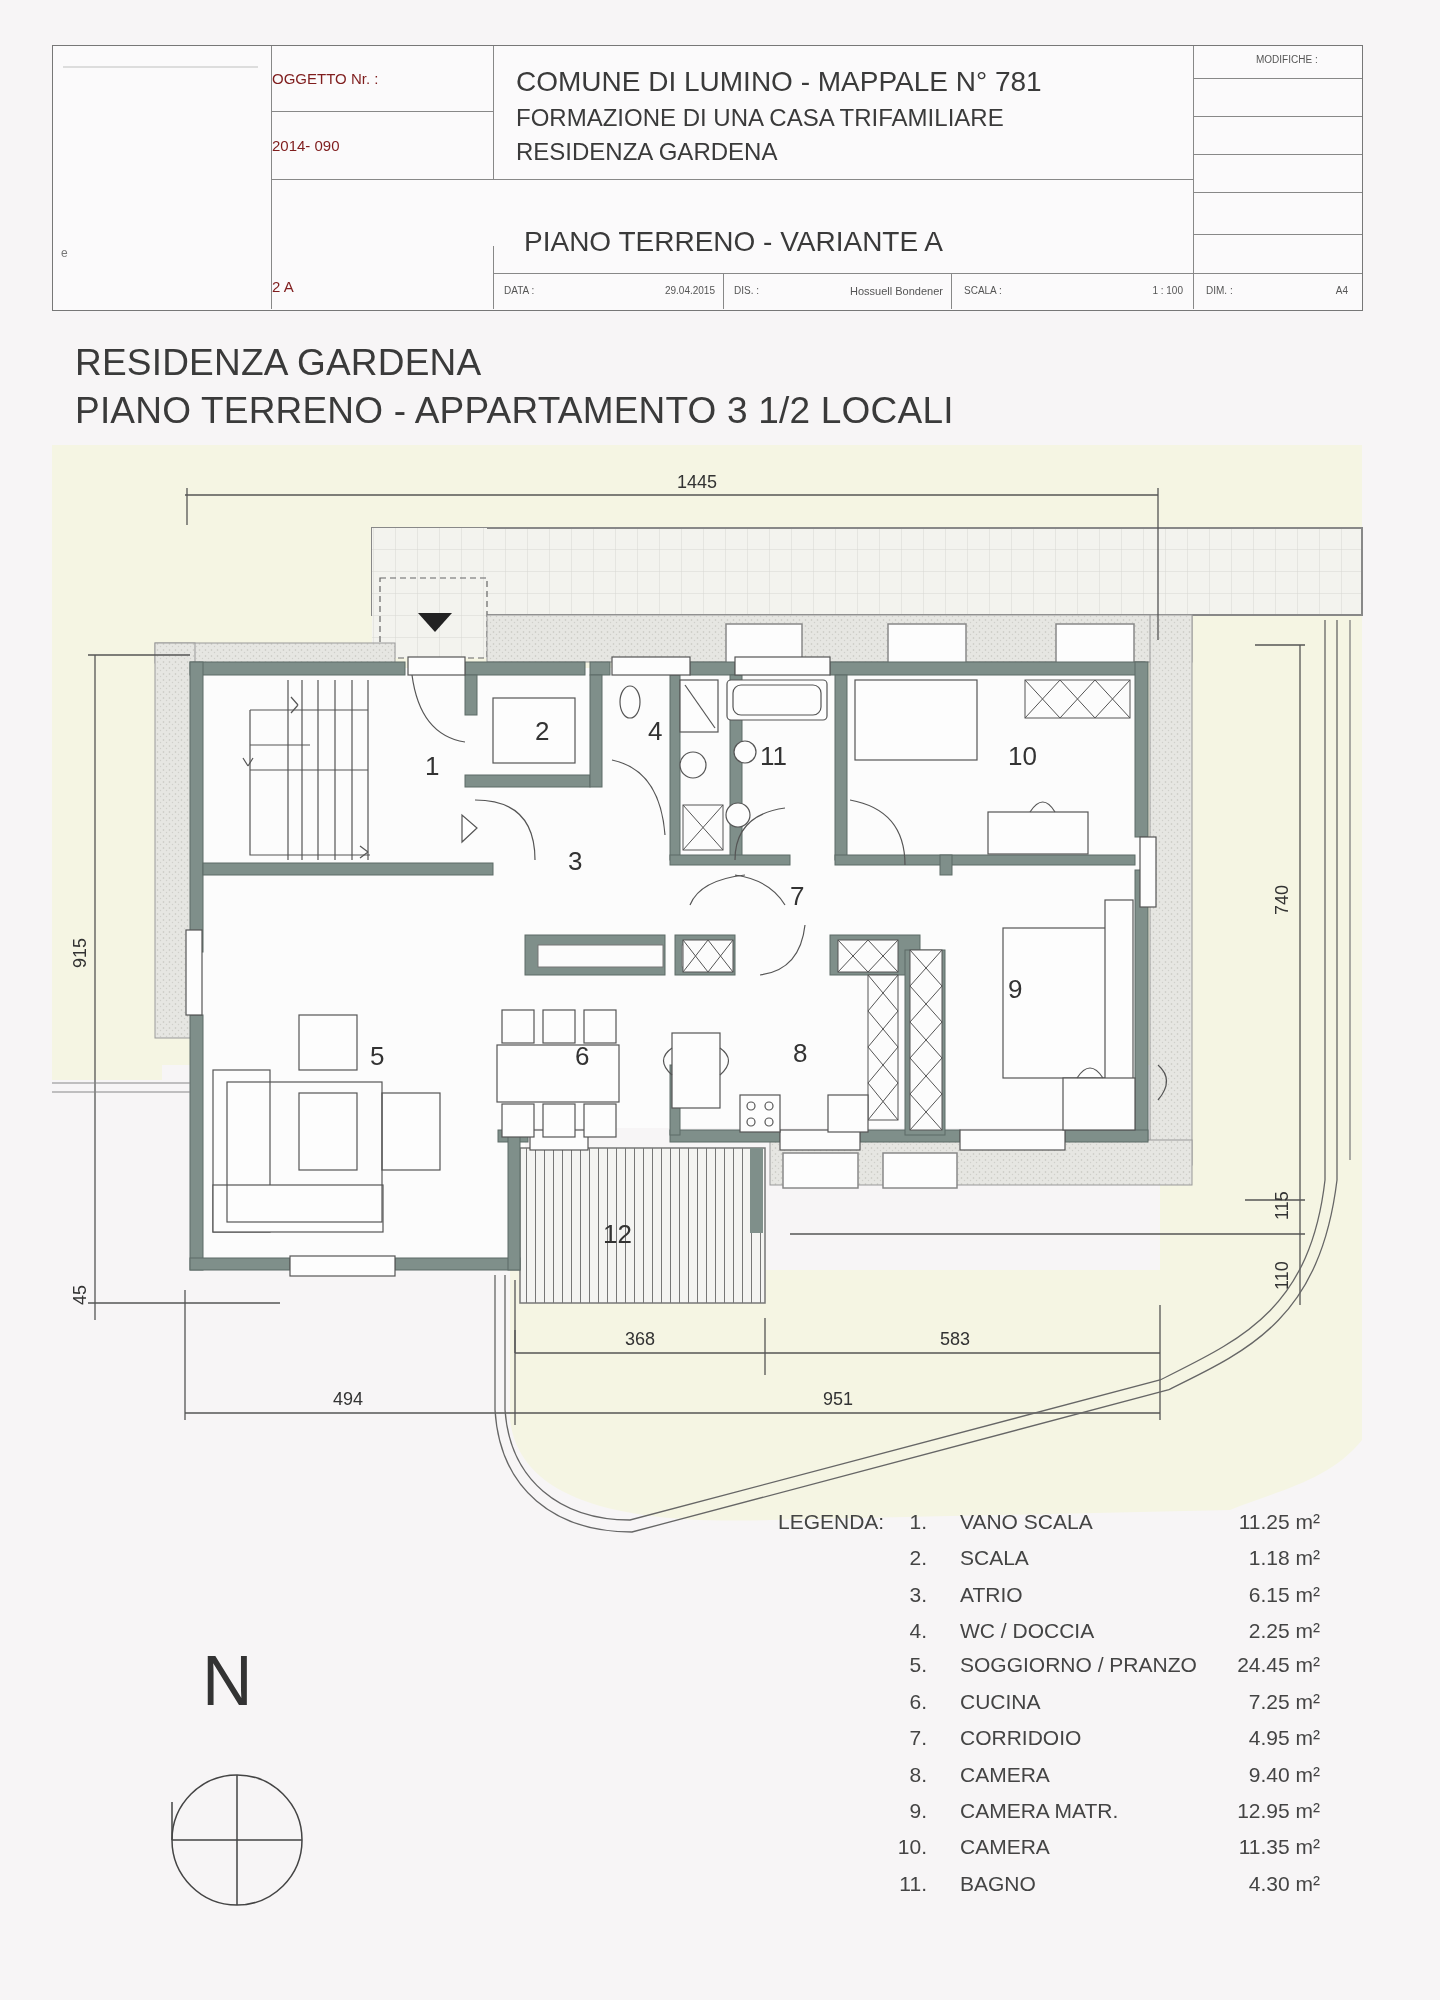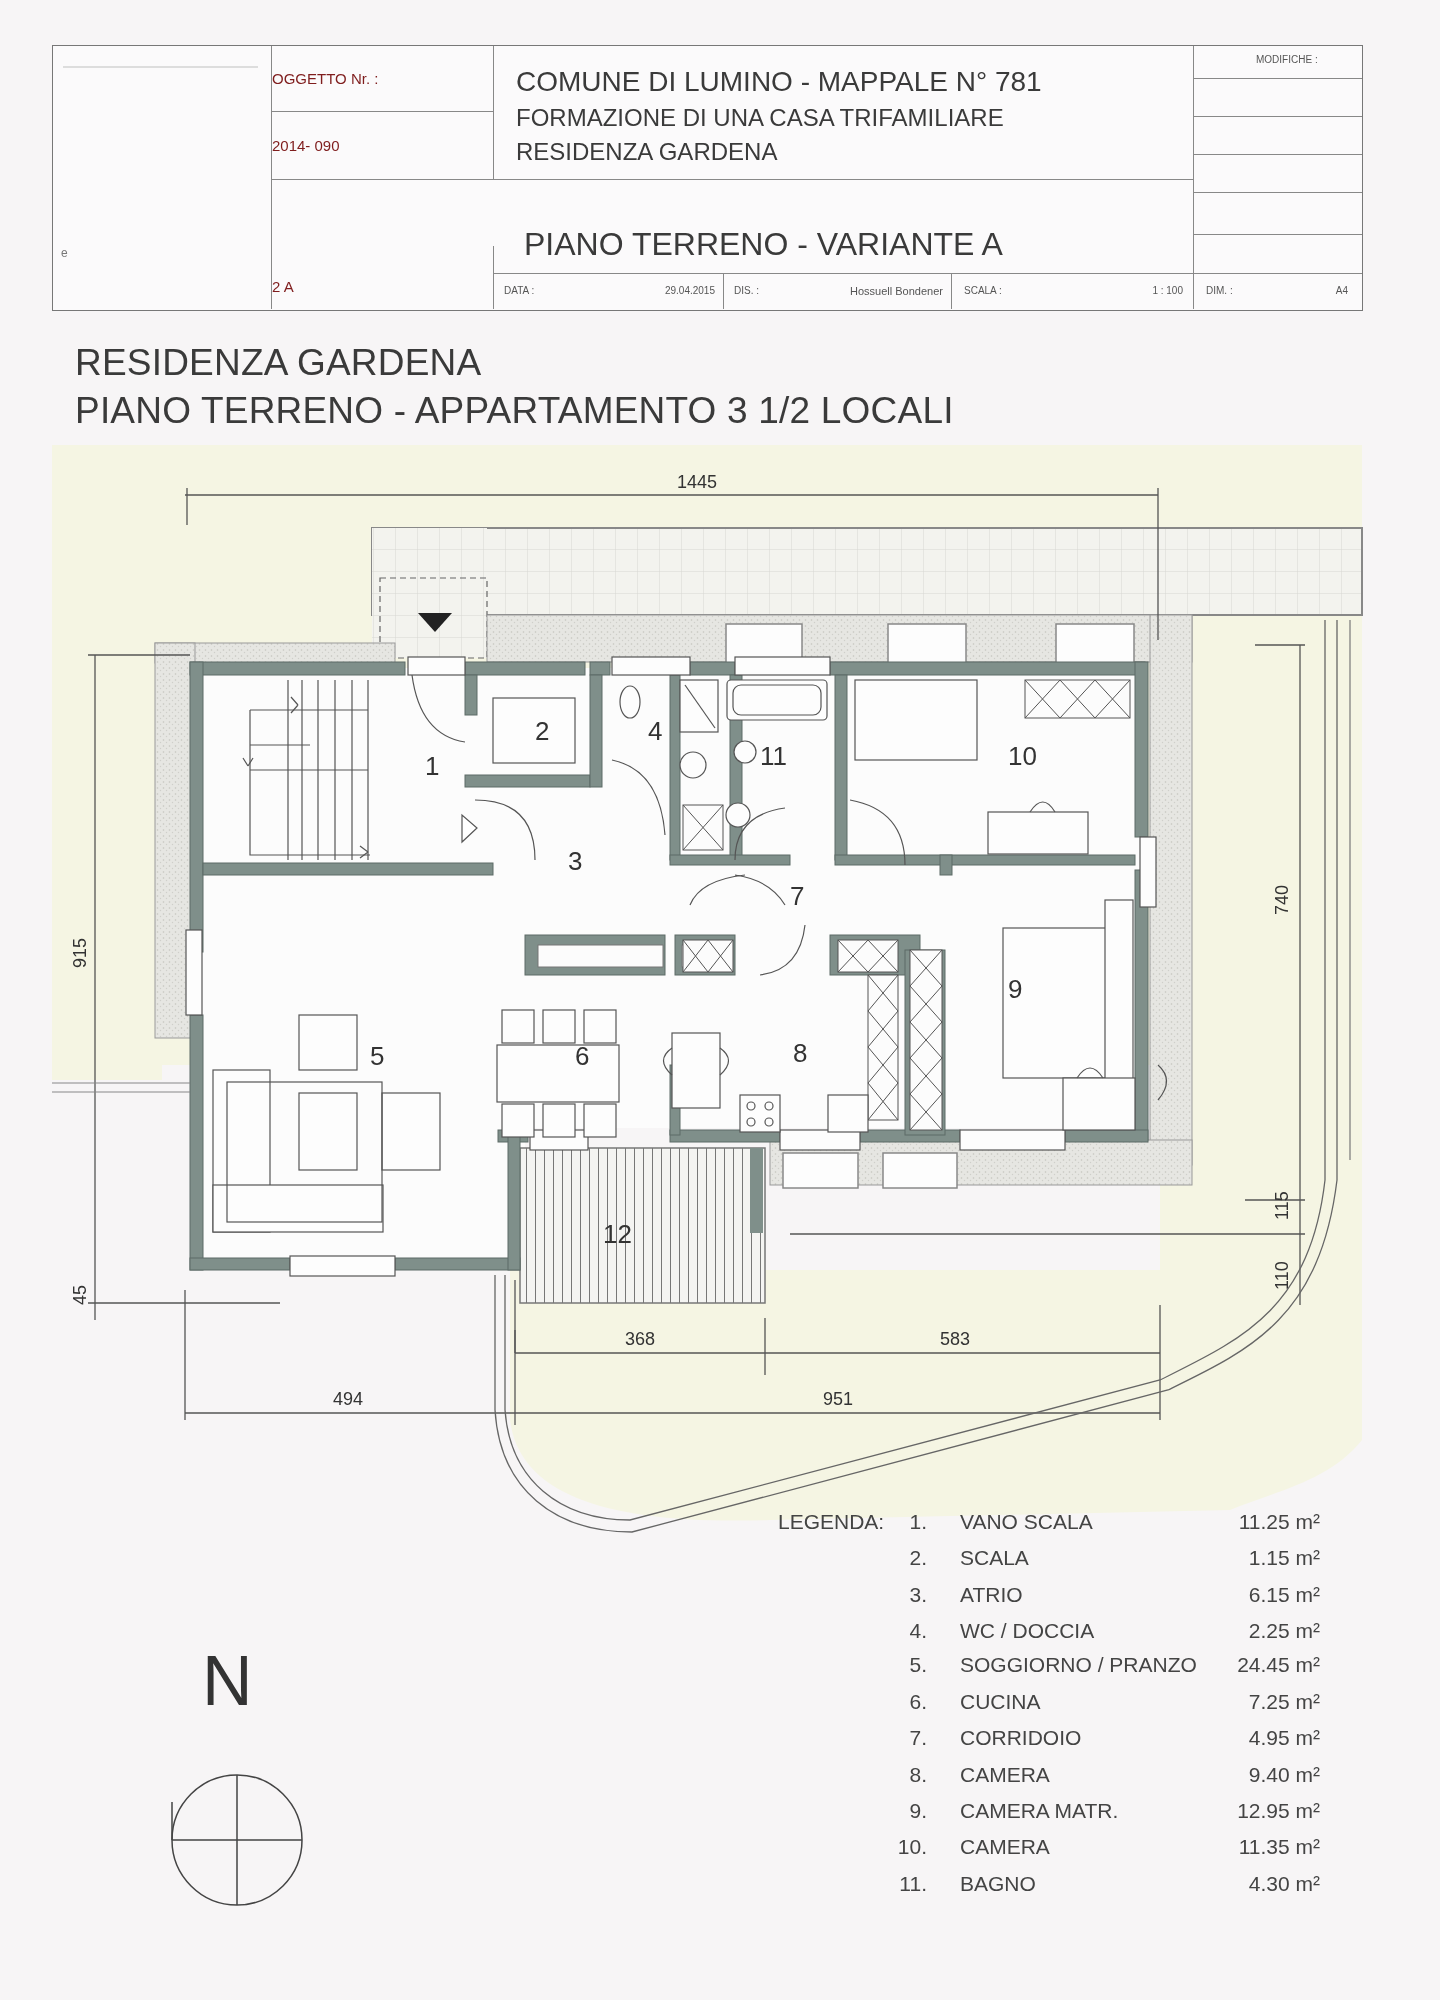--- a/index.html
+++ b/index.html
@@ -37,21 +37,21 @@
   <div class="cell" style="left:219px; top:200px; width:222px; height:63px; border-right-width:1.5px;">
     <div class="lbl" style="margin-top:32px;">2 A</div>
   </div>
 
   <div class="cell" style="left:441px; top:0; width:700px; height:134px; border-right-width:1.5px; border-bottom-width:1.5px;">
     <div style="position:absolute; left:22px; top:20px; font-size:28px; color:#3a3a3a;">COMUNE DI LUMINO  - MAPPALE N° 781</div>
     <div style="position:absolute; left:22px; top:58px; font-size:24px; color:#3a3a3a;">FORMAZIONE DI UNA CASA TRIFAMILIARE</div>
     <div style="position:absolute; left:22px; top:92px; font-size:24px; color:#3a3a3a;">RESIDENZA GARDENA</div>
   </div>
   <div class="cell" style="left:441px; top:134px; width:700px; height:94px; border-right-width:1.5px; border-bottom-width:1.5px;">
-    <div style="position:absolute; left:30px; top:46px; font-size:32px; color:#3a3a3a;">PIANO TERRENO - VARIANTE A</div>
+    <div style="position:absolute; left:30px; top:46px; font-size:28px; color:#3a3a3a;">PIANO TERRENO - VARIANTE A</div>
   </div>
 
   <div class="cell" style="left:1141px; top:0; width:168px; height:228px; border-bottom-width:1.5px;">
     <div class="small" style="position:absolute; left:62px; top:8px;">MODIFICHE :</div>
     <div style="position:absolute; left:0; right:0; top:32px; border-top:1.5px solid #888;"></div>
     <div style="position:absolute; left:0; right:0; top:70px; border-top:1.5px solid #888;"></div>
     <div style="position:absolute; left:0; right:0; top:108px; border-top:1.5px solid #888;"></div>
     <div style="position:absolute; left:0; right:0; top:146px; border-top:1.5px solid #888;"></div>
     <div style="position:absolute; left:0; right:0; top:188px; border-top:1.5px solid #888;"></div>
   </div>
@@ -316,21 +316,21 @@
 <div class="legend">
   <span style="position:absolute; left:8px; top:0;">LEGENDA:</span>
   <div class="row" style="top:0;">
     <span class="num" style="left:115px;">1.</span>
     <span class="name" style="left:190px;">VANO SCALA</span>
     <span class="area">11.25 m²</span>
   </div>
   <div class="row" style="top:36px;">
     <span class="num" style="left:115px;">2.</span>
     <span class="name">SCALA</span>
-    <span class="area">1.15 m²</span>
+    <span class="area">1.18 m²</span>
   </div>
   <div class="row" style="top:73px;">
     <span class="num" style="left:115px;">3.</span>
     <span class="name">ATRIO</span>
     <span class="area">6.15 m²</span>
   </div>
   <div class="row" style="top:109px;">
     <span class="num" style="left:115px;">4.</span>
     <span class="name">WC / DOCCIA</span>
     <span class="area">2.25 m²</span>

